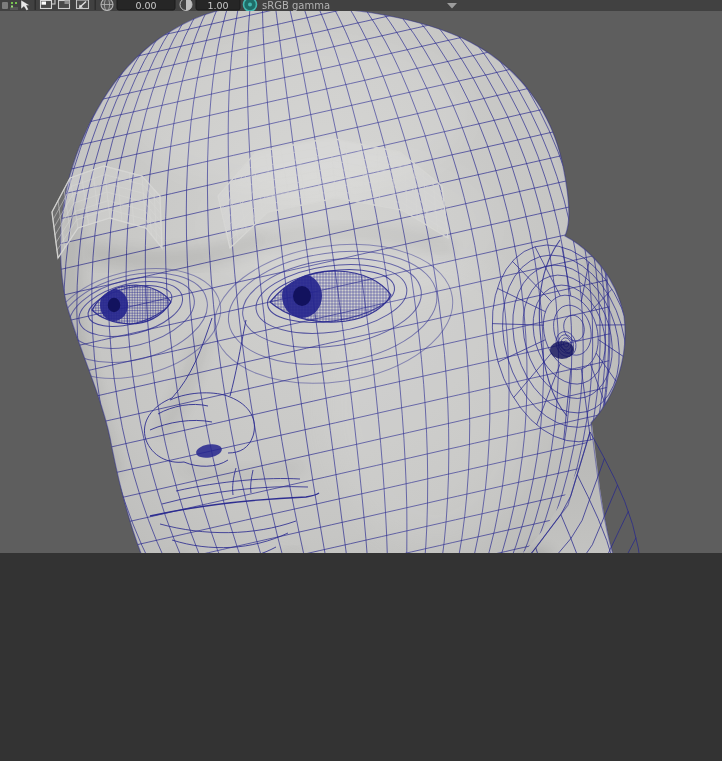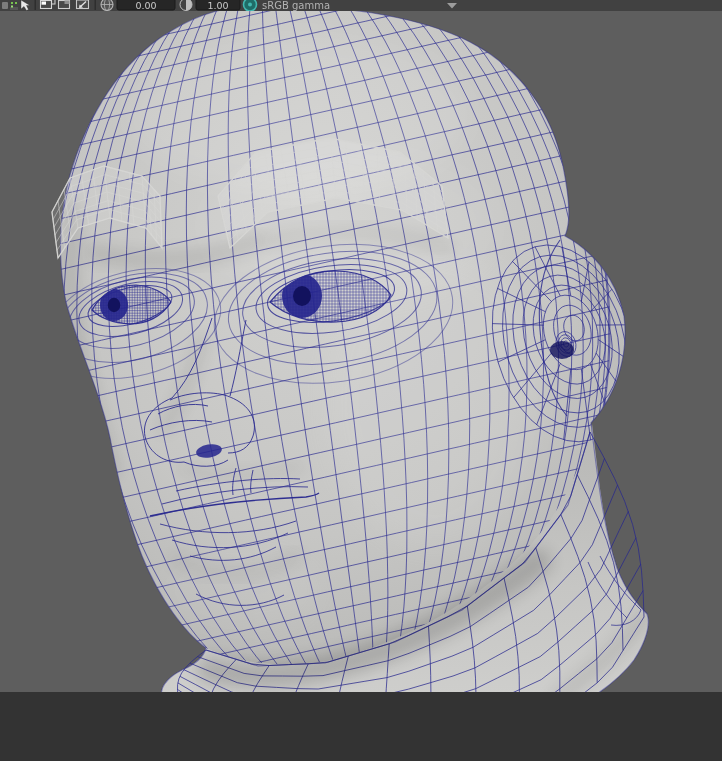--- a/index.html
+++ b/index.html
@@ -1,16 +1,16 @@
 <!DOCTYPE html>
 <html><head>
 <meta charset="utf-8">
 <style>
   html,body{margin:0;padding:0;background:#333;}
-  .stage{position:relative;width:722px;height:692px;overflow:hidden;
+  .stage{position:relative;width:722px;height:553px;overflow:hidden;
          font-family:"DejaVu Sans",sans-serif;}
   .stage svg{position:absolute;left:0;top:0;display:block;}
   .toolbar{z-index:5;}
   .vp{z-index:1;}
   text{font-family:"DejaVu Sans",sans-serif;}
 </style>
 </head>
 <body>
 
 <div class="stage">

